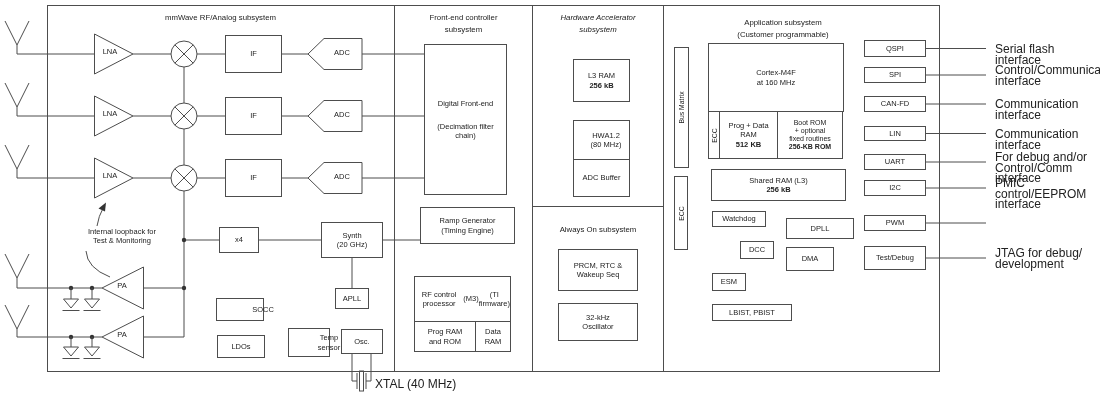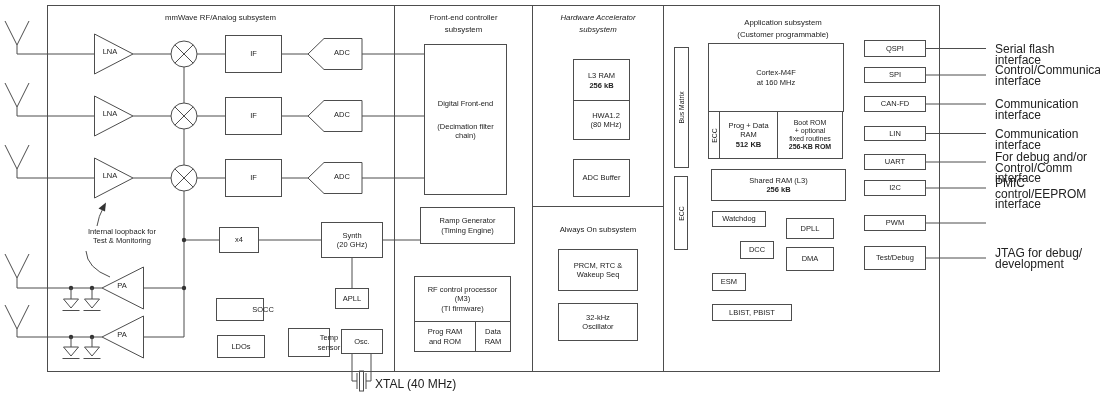--- a/index.html
+++ b/index.html
@@ -196,42 +196,42 @@
     <div>Digital Front-end</div>
     <div style="height:14px;"></div>
     <div>(Decimation filter</div>
     <div>chain)</div>
   </div>
   <div class="box" style="left:420px;top:207px;width:95px;height:37px;">
     <div>Ramp Generator</div>
       <div>(Timing Engine)</div>
   </div>
   <div class="box" style="left:414px;top:276px;width:97px;height:76px;padding:0;">
-    <div style="flex:1;display:flex;flex-direction:column;align-items:center;justify-content:center;width:100%;">
+    <div style="flex:1;display:flex;align-items:center;justify-content:center;width:100%;">
       <div>RF control processor</div>
       <div>(M3)</div>
       <div>(TI firmware)</div>
     </div>
     <div style="display:flex;width:100%;height:29px;border-top:1px solid #4d4d4d;">
       <div style="width:60px;display:flex;flex-direction:column;align-items:center;justify-content:center;">
         <div>Prog RAM</div>
           <div>and ROM</div>
       </div>
       <div style="flex:1;display:flex;flex-direction:column;align-items:center;justify-content:center;border-left:1px solid #4d4d4d;">
         <div>Data</div>
           <div>RAM</div>
       </div>
     </div>
   </div>
 
   <div class="box" style="left:573px;top:59px;width:57px;height:43px;">
     <div>L3 RAM</div>
       <div class="b">256 kB</div>
   </div>
-  <div class="box" style="left:573px;top:100px;width:57px;height:40px;padding-left:9px;">
+  <div class="box" style="left:573px;top:120px;width:57px;height:40px;padding-left:9px;">
     <div>HWA1.2</div>
       <div>(80 MHz)</div>
   </div>
   <div class="box" style="left:573px;top:159px;width:57px;height:38px;">
       <span>ADC Buffer</span>
     </div>
 
   <div class="box" style="left:558px;top:249px;width:80px;height:42px;">
     <div>PRCM, RTC &amp;</div>
       <div>Wakeup Seq</div>
@@ -265,21 +265,21 @@
   <div class="box" style="left:711px;top:169px;width:135px;height:32px;">
     <div>Shared RAM (L3)</div>
       <div class="b">256 kB</div>
   </div>
   <div class="vbox" style="left:674px;top:176px;width:14px;height:74px;">
       <span>ECC</span>
     </div>
   <div class="box" style="left:712px;top:211px;width:54px;height:16px;">
       <span>Watchdog</span>
     </div>
-  <div class="box" style="left:786px;top:218px;width:48px;height:21px;">
+  <div class="box" style="left:786px;top:218px;width:68px;height:21px;">
       <span>DPLL</span>
     </div>
   <div class="box" style="left:712px;top:241px;width:34px;height:18px;margin-left:28px;">
       <span>DCC</span>
     </div>
   <div class="box" style="left:786px;top:247px;width:48px;height:24px;">
       <span>DMA</span>
     </div>
   <div class="box" style="left:712px;top:273px;width:34px;height:18px;">
       <span>ESM</span>

